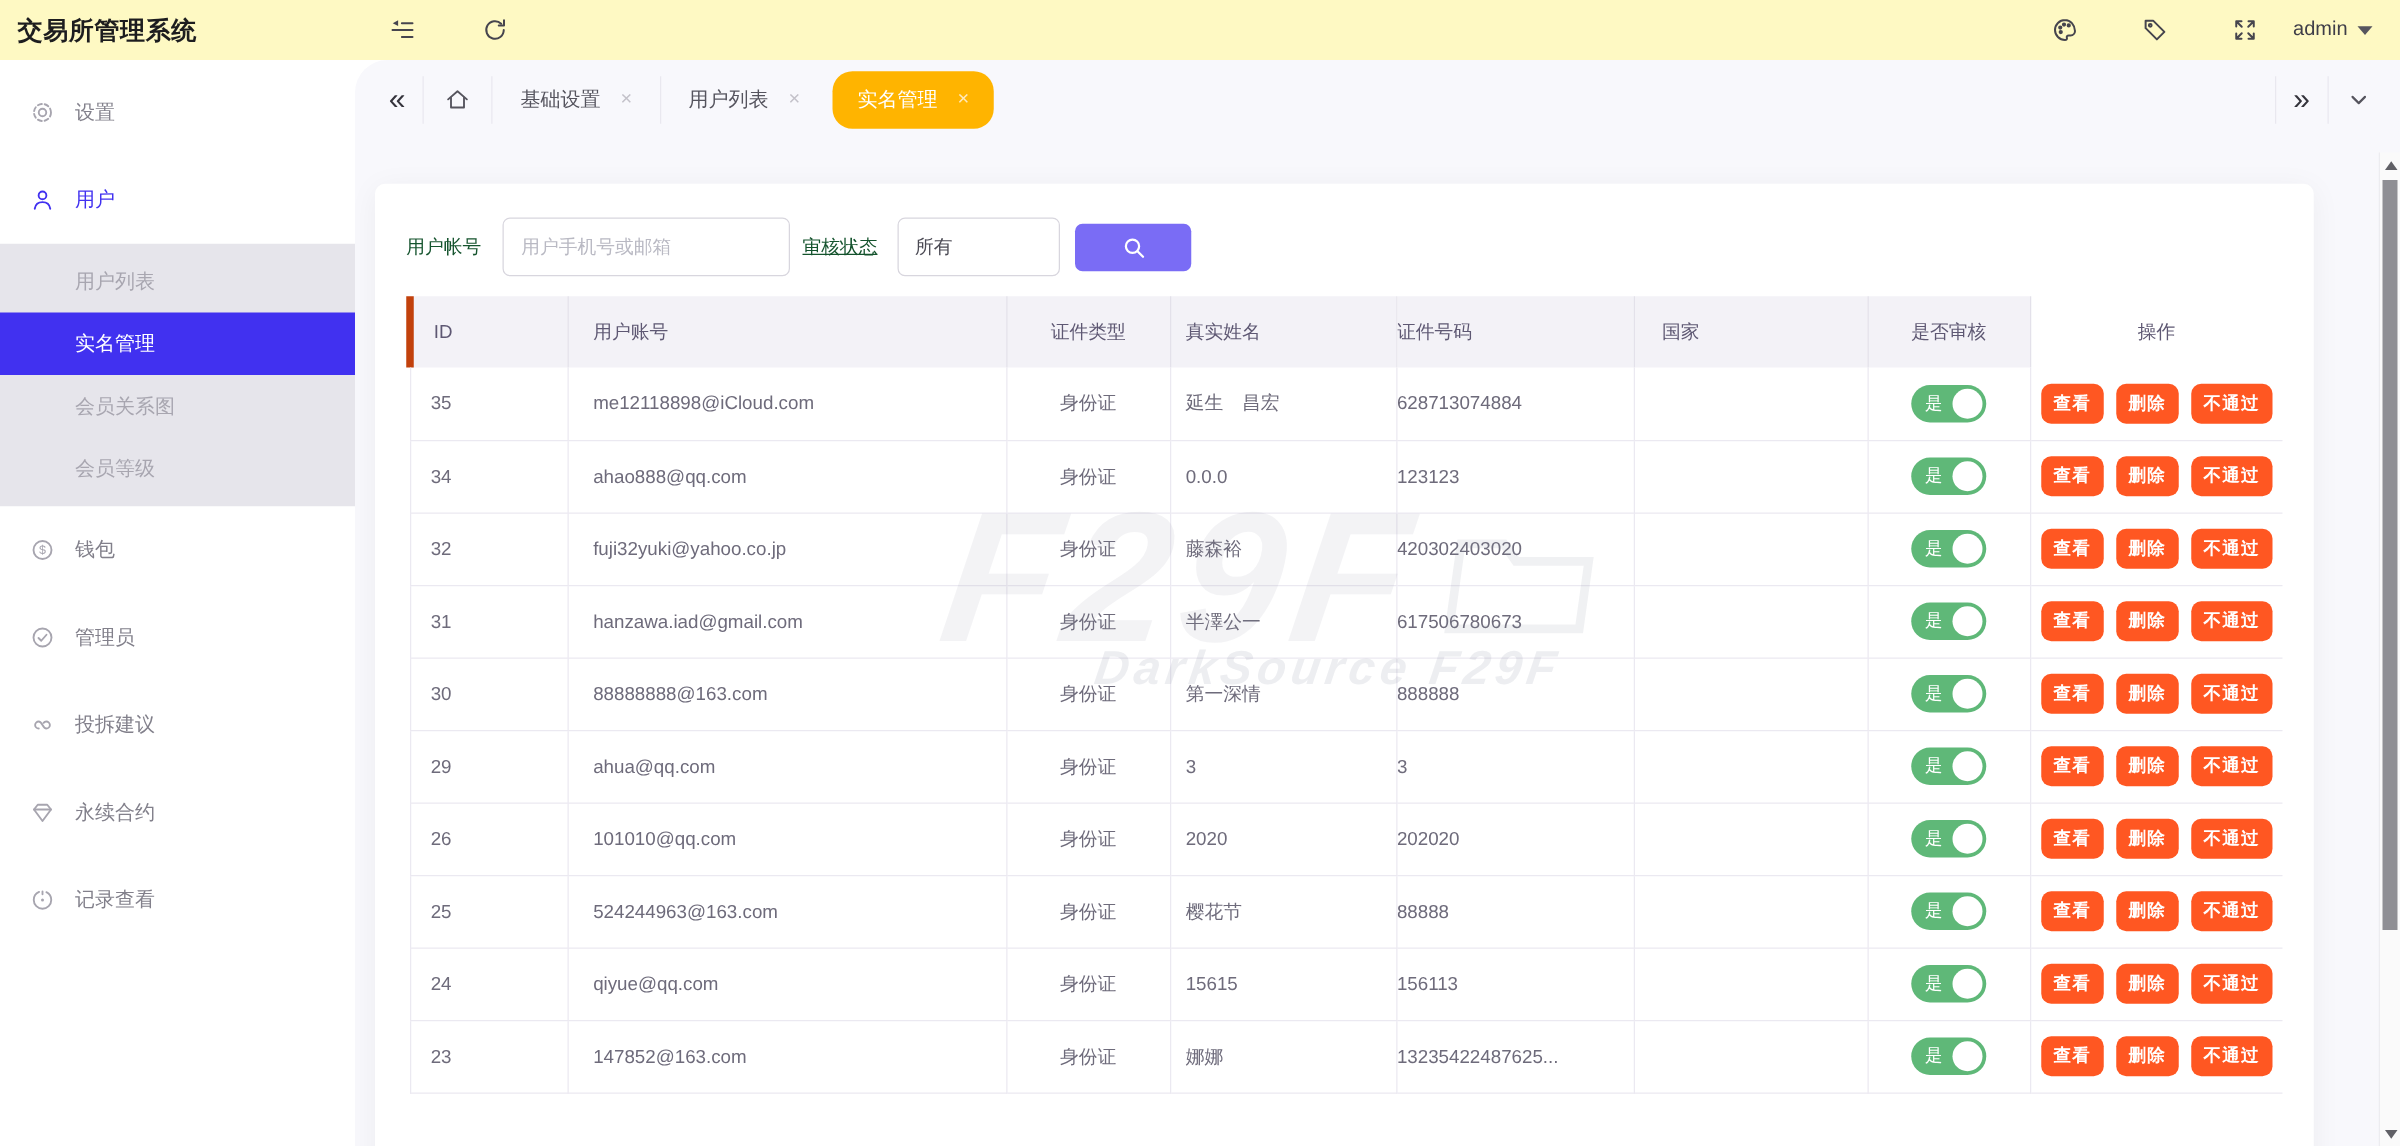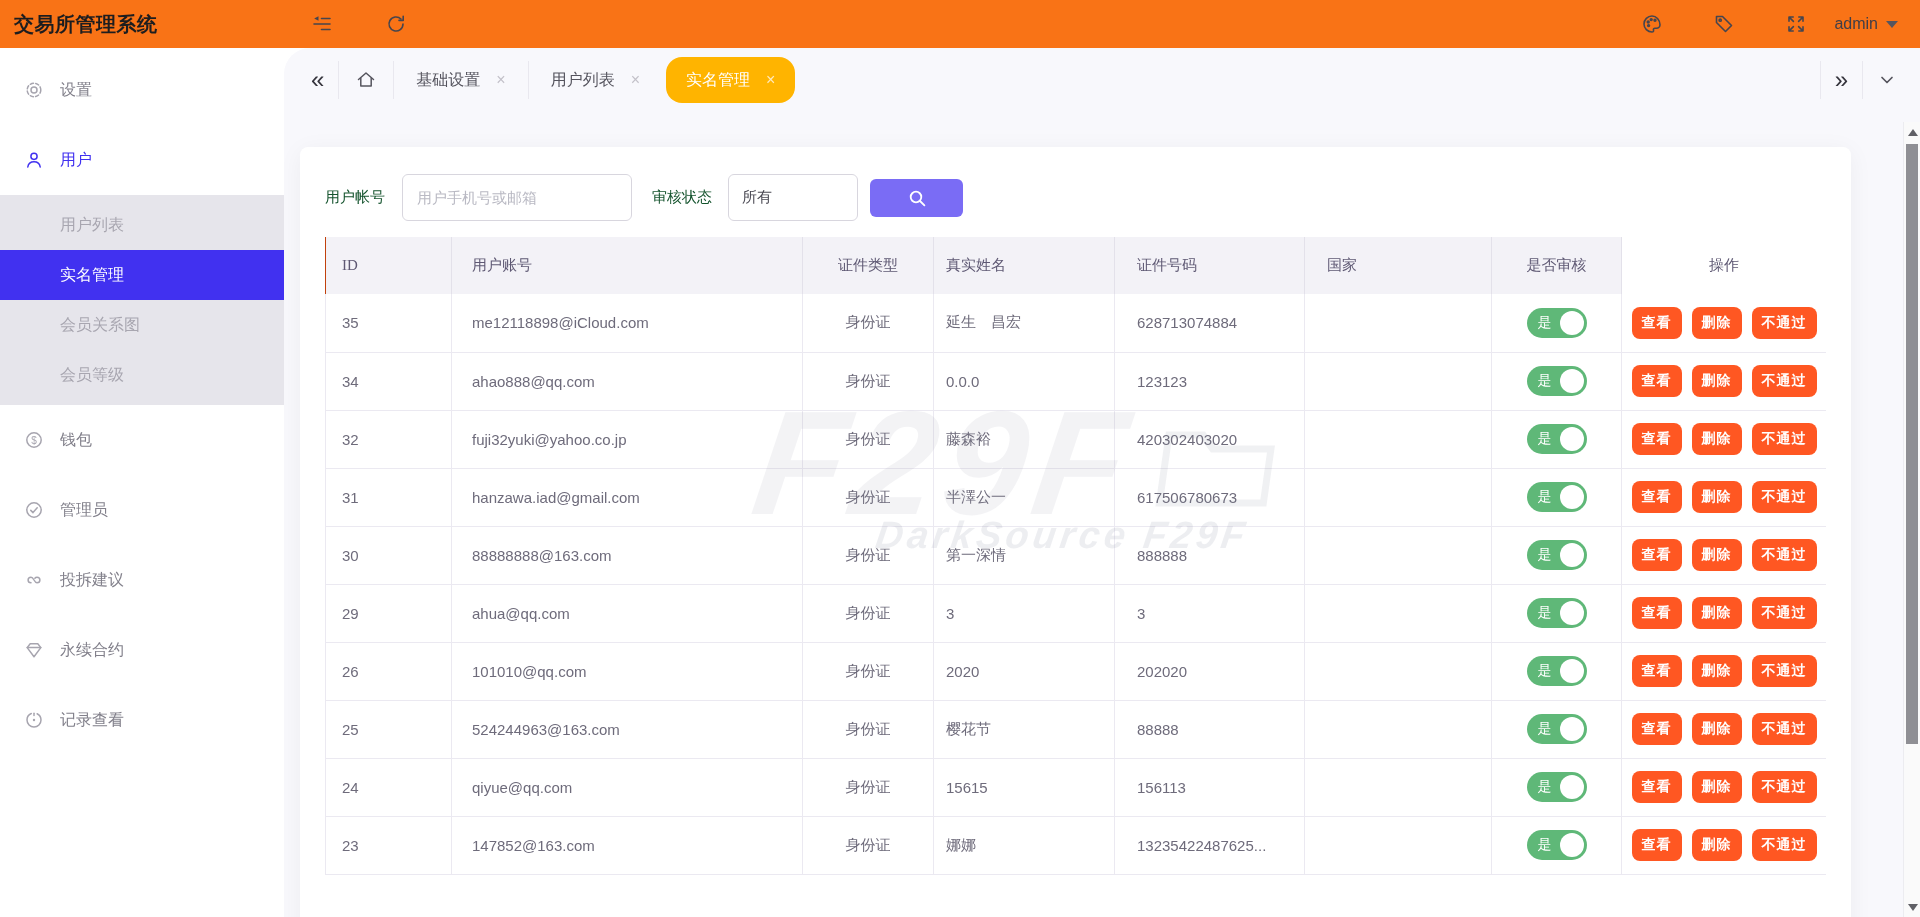--- a/index.html
+++ b/index.html
@@ -1,20 +1,20 @@
 <!DOCTYPE html>
 <html><head>
 <meta charset="utf-8">
 <style>
   * { margin:0; padding:0; box-sizing:border-box; }
   html,body { width:1920px; height:917px; overflow:hidden; }
   body { font-family:"Liberation Sans","DejaVu Sans",sans-serif; background:#fff; position:relative; color:#6e6b7b; }
 
   
-  .app-header { height:48px; background:#f97316; display:flex; align-items:center; position:relative; z-index:10; }
+  .app-header { height:48px; background:#fef9c3; display:flex; align-items:center; position:relative; z-index:10; }
   .brand { width:284px; flex:0 0 284px; padding-left:14px; font-size:20px; font-weight:bold; color:#1d1d1f; letter-spacing:.5px; }
   .hicon { background:none; border:none; cursor:pointer; color:#46454e; width:24px; height:24px; display:flex; align-items:center; justify-content:center; padding:0; }
   .hicon svg { width:22px; height:22px; fill:none; stroke:currentColor; stroke-width:1.6; stroke-linecap:round; stroke-linejoin:round; }
   .hicon.collapse { margin-left:26px; }
   .hicon.refresh { margin-left:50px; }
   .h-spacer { flex:1; }
   .right-icons { display:flex; align-items:center; gap:48px; margin-right:26px; }
   .user-menu { display:flex; align-items:center; gap:8px; font-size:16px; color:#3f3e48; cursor:pointer; margin-right:22px; }
   .caret-down { width:0; height:0; border-left:6px solid transparent; border-right:6px solid transparent; border-top:7px solid #56555e; }
 
@@ -50,38 +50,38 @@
   .chev-btn svg { width:20px; height:20px; fill:none; stroke:currentColor; stroke-width:1.7; stroke-linecap:round; stroke-linejoin:round; }
 
   
   .card { margin:44px 0 0 16px; width:1551px; min-height:1100px; background:#fff; border-radius:8px; box-shadow:0 4px 24px rgba(0,0,0,.05); padding:27px 25px 0 25px; position:relative; z-index:2; }
 
   
   .filter { display:flex; align-items:center; height:47px; margin-bottom:16px; }
   .f-label { font-size:15px; color:#14532d; }
   .f-input { width:230px; height:47px; border:1px solid #d8d6de; border-radius:6px; margin-left:17px; padding:0 14px; font-size:15px; color:#6e6b7b; font-family:inherit; outline:none; }
   .f-input::placeholder { color:#b9b9c3; }
-  .f-status-label { margin-left:20px; }
+  .f-status-label { margin-left:10px;text-decoration:underline; }
   .f-select { width:130px; height:47px; border:1px solid #d8d6de; border-radius:6px; margin-left:16px; padding:0 13px; display:flex; align-items:center; font-size:15px; color:#4b4a54; background:#fff; cursor:pointer; }
   .f-search { width:93px; height:38px; margin-left:12px; background:#7a6cf5; border:none; border-radius:6px; cursor:pointer; display:flex; align-items:center; justify-content:center; }
   .f-search svg { width:20px; height:20px; fill:none; stroke:#fff; stroke-width:1.8; stroke-linecap:round; }
 
   
   table.rn { width:1501px; border-collapse:collapse; table-layout:fixed; background:transparent; }
   .rn thead th { height:57px; background:#f3f2f7; font-weight:normal; font-size:15px; color:#5e5873; text-align:left; border-right:1px solid #e3e1ea; }
   .rn thead th:last-child { border-right:none; background:#fff; border-left:1px solid #e3e1ea; }
-  .rn thead th:first-child { border-left:1px solid #c2410c;font-family:Liberation Serif, serif; }
+  .rn thead th:first-child { border-left:6px solid #c2410c; }
   .rn tbody td { height:58px; font-size:15px; color:#6e6b7b; border-bottom:1px solid #ebe9f1; border-right:1px solid #ebe9f1; background:transparent; }
   .rn tbody td:first-child { border-left:1px solid #ebe9f1; }
   .rn tbody td:last-child { border-right:none; border-left:1px solid #ebe9f1; }
   .c-id { padding-left:16px; }
   .c-account { padding-left:20px; }
   .c-cert { text-align:center !important; }
   .c-name { padding-left:12px; }
-  .c-no { padding-left:22px; white-space:nowrap; overflow:hidden; }
+  .c-no { white-space:nowrap; overflow:hidden; }
   .c-country { padding-left:22px; }
   .c-audit { text-align:center !important; }
   .c-actions { text-align:center !important; }
 
   
   .switch { width:60px; height:30px; background:#5fb878; border-radius:15px; display:inline-flex; align-items:center; position:relative; cursor:pointer; vertical-align:middle; }
   .sw-label { color:#fff; font-size:14px; margin-left:11px; }
   .sw-knob { position:absolute; right:3px; top:3px; width:24px; height:24px; background:#fff; border-radius:50%; }
 
   

